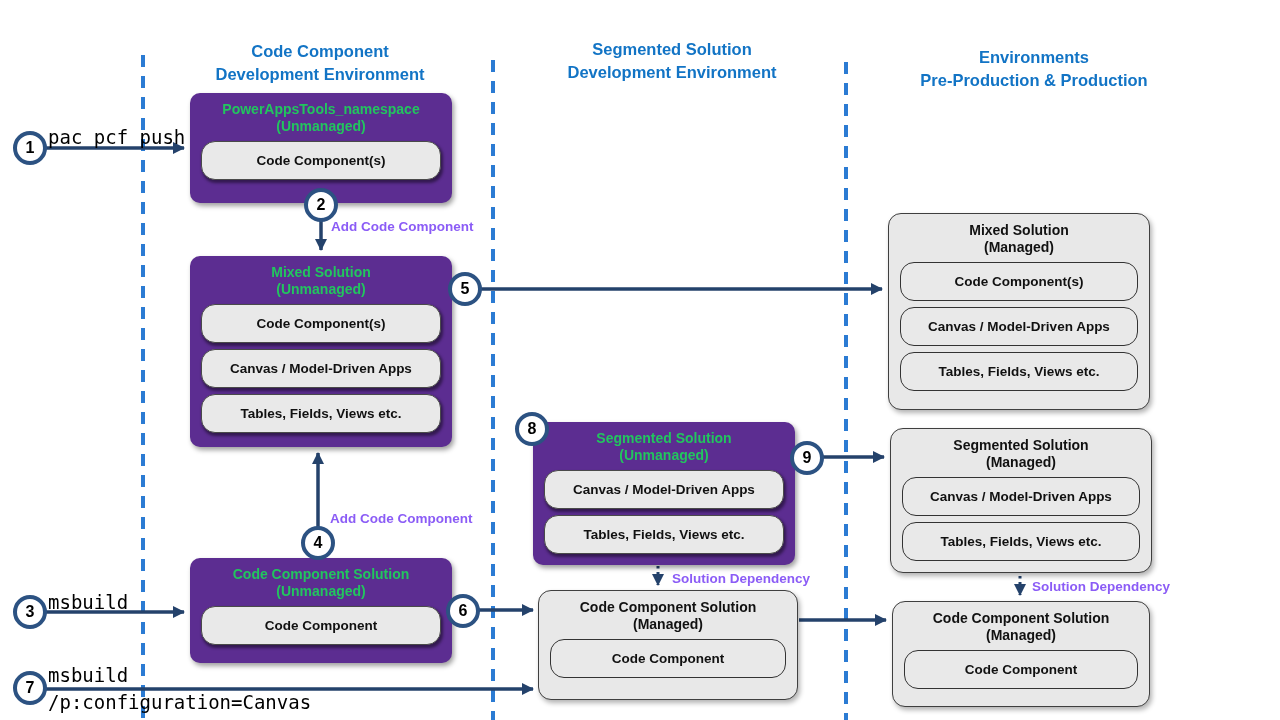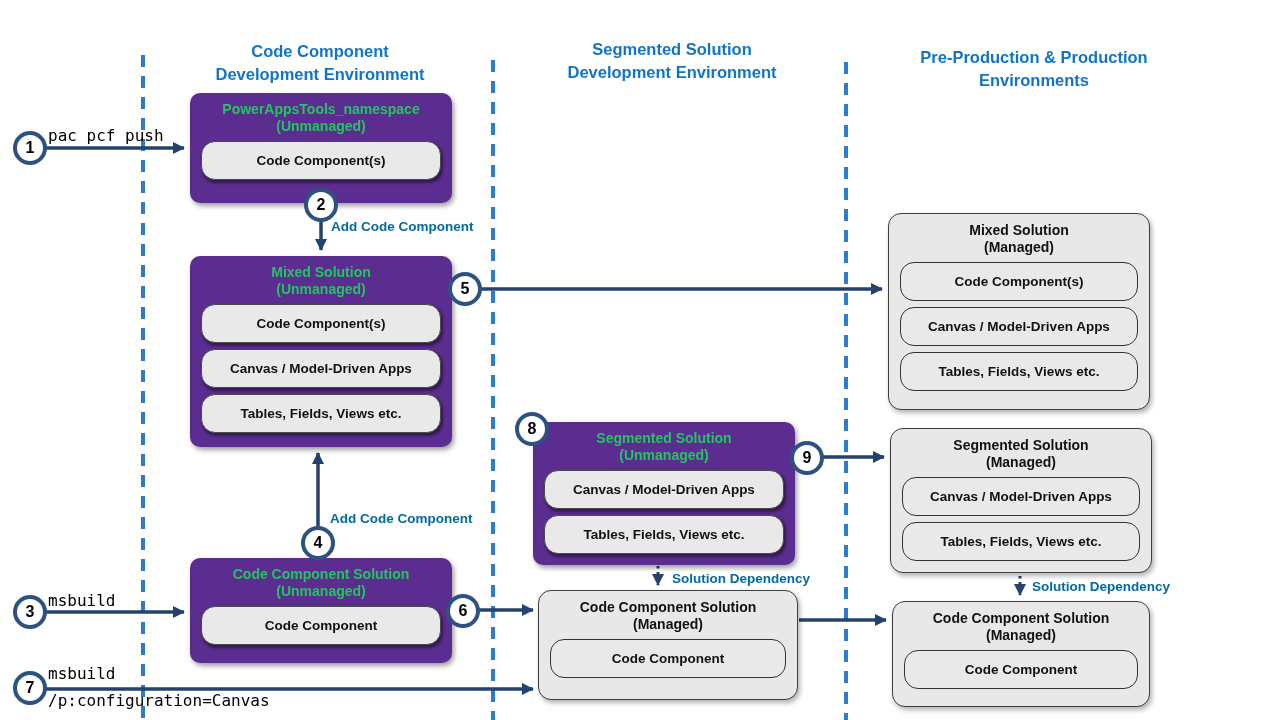--- a/index.html
+++ b/index.html
@@ -38,24 +38,24 @@
   .purple .item{box-shadow:1.5px 2.5px 3px rgba(0,0,0,0.45);}
   .managed .item{background:#E9E9E9;border:1.2px solid #333;}
   .step-circle{
     position:absolute;z-index:4;width:26px;height:26px;border-radius:50%;
     background:#ffffff;border:4px solid #2C5282;
     display:flex;align-items:center;justify-content:center;
     font-weight:bold;font-size:16px;color:#000000;
   }
   .cmd-label{
     position:absolute;z-index:3;font-family:"DejaVu Sans Mono",monospace;
-    font-size:16px;color:#000000;white-space:nowrap;
+    font-size:19px;color:#000000;white-space:nowrap;
   }
   .flow-label{
-    position:absolute;z-index:3;font-weight:bold;font-size:13.5px;color:#0369a1;white-space:nowrap;
+    position:absolute;z-index:3;font-weight:bold;font-size:13.5px;color:#8b5cf6;white-space:nowrap;
   }
 </style>
 </head>
 <body>
 
 <div class="diagram">
 
   <svg class="connectors" width="1280" height="720" viewBox="0 0 1280 720">
     <defs>
       <marker id="ah" markerUnits="userSpaceOnUse" markerWidth="14" markerHeight="12" refX="11" refY="6" orient="auto">
@@ -83,22 +83,22 @@
 
   <div class="lane-header" style="left:150px;top:40px;width:340px;">
     <div>Code Component</div>
     <div>Development Environment</div>
   </div>
   <div class="lane-header" style="left:502px;top:38px;width:340px;">
     <div>Segmented Solution</div>
     <div>Development Environment</div>
   </div>
   <div class="lane-header" style="left:854px;top:46px;width:360px;">
+    <div>Environments</div>
     <div>Pre-Production &amp; Production</div>
-    <div>Environments</div>
   </div>
 
   <div class="sol purple" style="left:190px;top:93px;width:262px;height:110px;">
     <div class="sol-title">PowerAppsTools_namespace</div>
     <div class="sol-sub">(Unmanaged)</div>
     <div class="sol-items">
       <div class="item">Code Component(s)</div>
     </div>
   </div>
 

